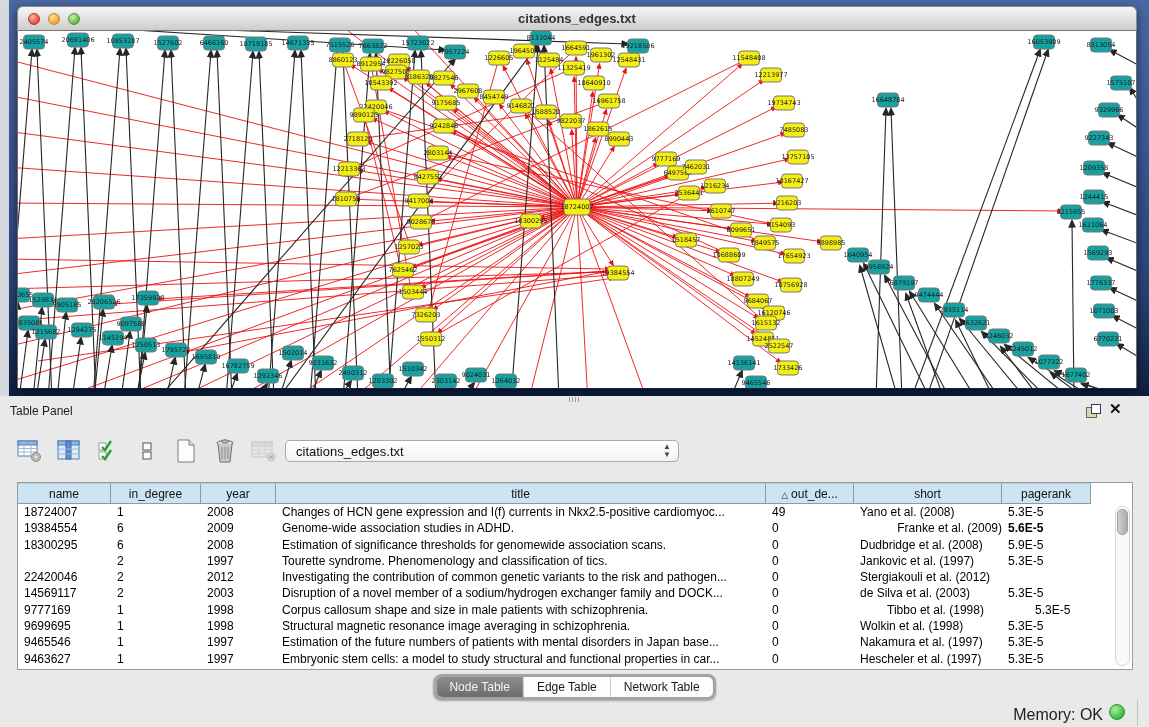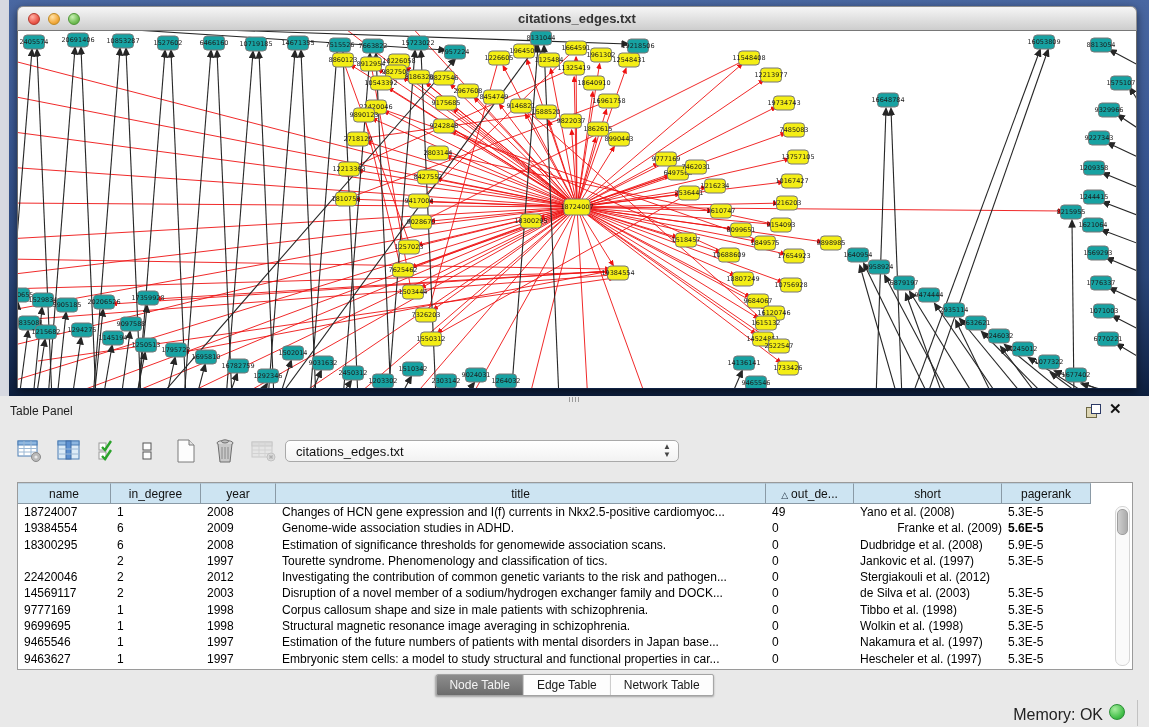--- a/index.html
+++ b/index.html
@@ -56,21 +56,21 @@
   .th .sort-tri{font-size:9px;margin-right:3px;color:#234;}
   .tr{display:flex;height:16.3px;}
   .td{box-sizing:border-box;font-size:12px;color:#000;padding:1px 0 0 6px;overflow:hidden;
       white-space:nowrap;line-height:15px;}
   .vscroll{position:absolute;right:2px;top:23px;width:13px;bottom:3px;background:#fafafa;
            border:1px solid #d5d5d5;border-radius:7px;}
   .vthumb{position:absolute;left:1px;top:2px;width:9px;height:24px;border-radius:5px;
           background:linear-gradient(90deg,#cfcfcf,#ababab);border:1px solid #9e9e9e;}
 
   .tabs{position:absolute;left:50%;top:278px;transform:translateX(-50%);display:flex;height:20px;
-        border:1px solid #a3a3a3;border-radius:2px;overflow:hidden;background:#fdfdfd;
+        border:3px solid #a3a3a3;border-radius:8px;overflow:hidden;background:#fdfdfd;
         box-shadow:0 1px 2px rgba(0,0,0,.3);}
   .tab{padding:0 13px;font-size:12px;line-height:20px;color:#1a1a1a;border-left:1px solid #c9c9c9;}
   .tab.active{background:linear-gradient(#8d8d8d,#6c6c6c);color:#f5f5f5;border-left:none;}
 
   .statusbar{position:absolute;left:0;top:302px;width:1149px;height:29px;}
   .mem-label{position:absolute;right:46px;top:8px;font-size:16px;color:#222;}
   .mem-dot{position:absolute;right:24px;top:6px;width:14px;height:14px;border-radius:50%;
            background:radial-gradient(circle at 35% 30%,#a8eda0,#43bf49 65%,#2b9c38);border:1px solid #2b8f36;}
   .grip-line{position:absolute;right:11px;top:2px;height:26px;border-left:1px solid #c2c2c2;}
 </style>
@@ -708,21 +708,21 @@
           <div class="td" style="width: 88px;">0</div>
           <div class="td" style="width: 148px;">de Silva et al. (2003)</div>
           <div class="td" style="width: 89px;">5.3E-5</div>
         </div>
         <div class="tr">
           <div class="td" style="width: 93px;">9777169</div>
           <div class="td" style="width: 90px;">1</div>
           <div class="td" style="width: 75px;">1998</div>
           <div class="td" style="width: 490px;">Corpus callosum shape and size in male patients with schizophrenia.</div>
           <div class="td" style="width: 88px;">0</div>
-          <div class="td" style="width: 148px;">Tibbo et al. (1998)</div>
+          <div class="td" style="width: 148px; margin-left: 27px;">Tibbo et al. (1998)</div>
           <div class="td" style="width: 89px;">5.3E-5</div>
         </div>
         <div class="tr">
           <div class="td" style="width: 93px;">9699695</div>
           <div class="td" style="width: 90px;">1</div>
           <div class="td" style="width: 75px;">1998</div>
           <div class="td" style="width: 490px;">Structural magnetic resonance image averaging in schizophrenia.</div>
           <div class="td" style="width: 88px;">0</div>
           <div class="td" style="width: 148px;">Wolkin et al. (1998)</div>
           <div class="td" style="width: 89px;">5.3E-5</div>

